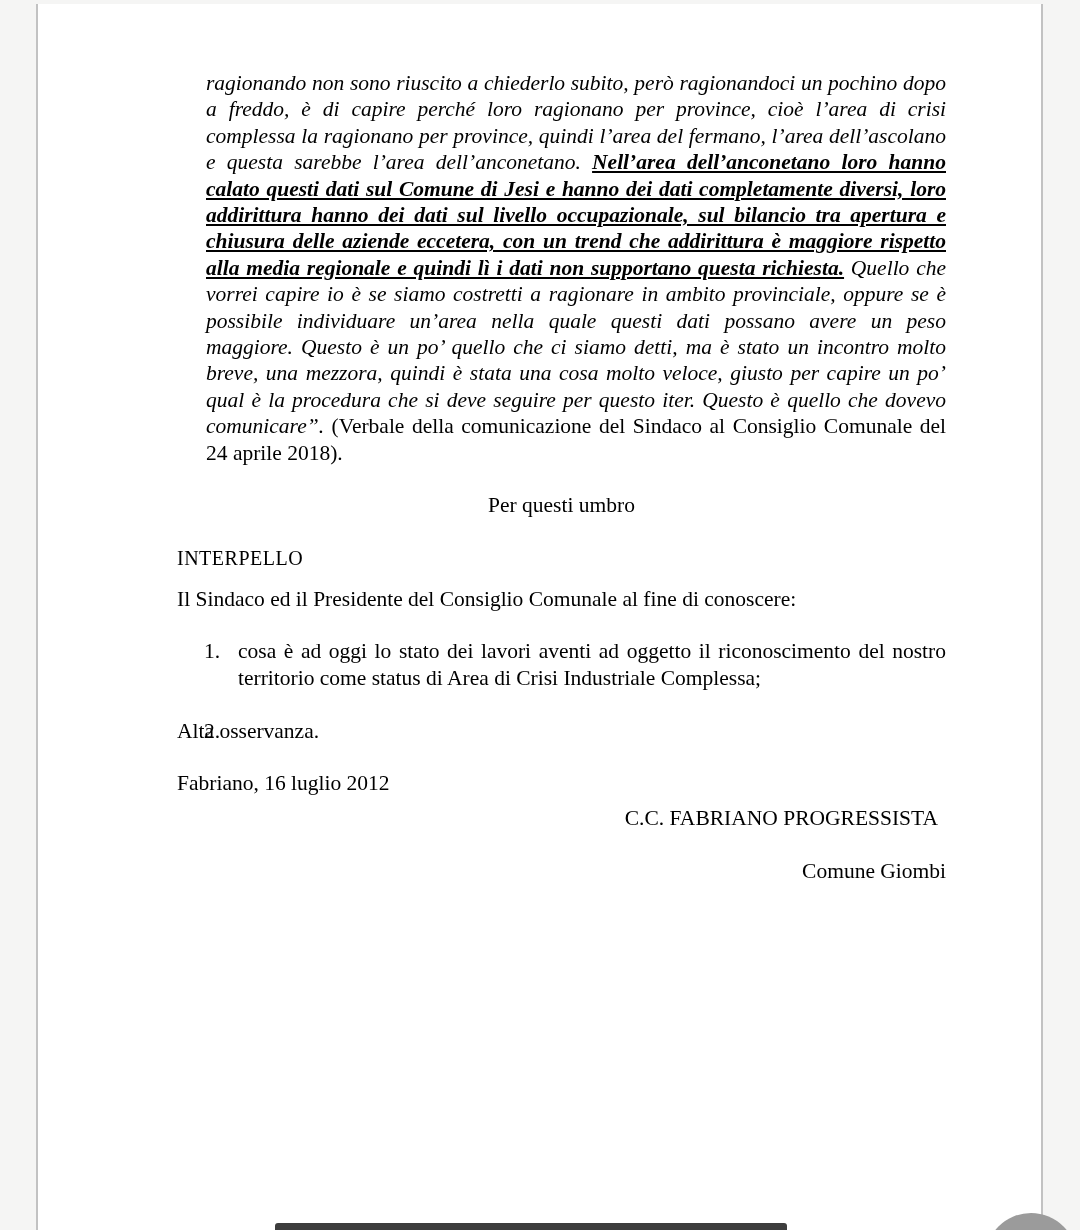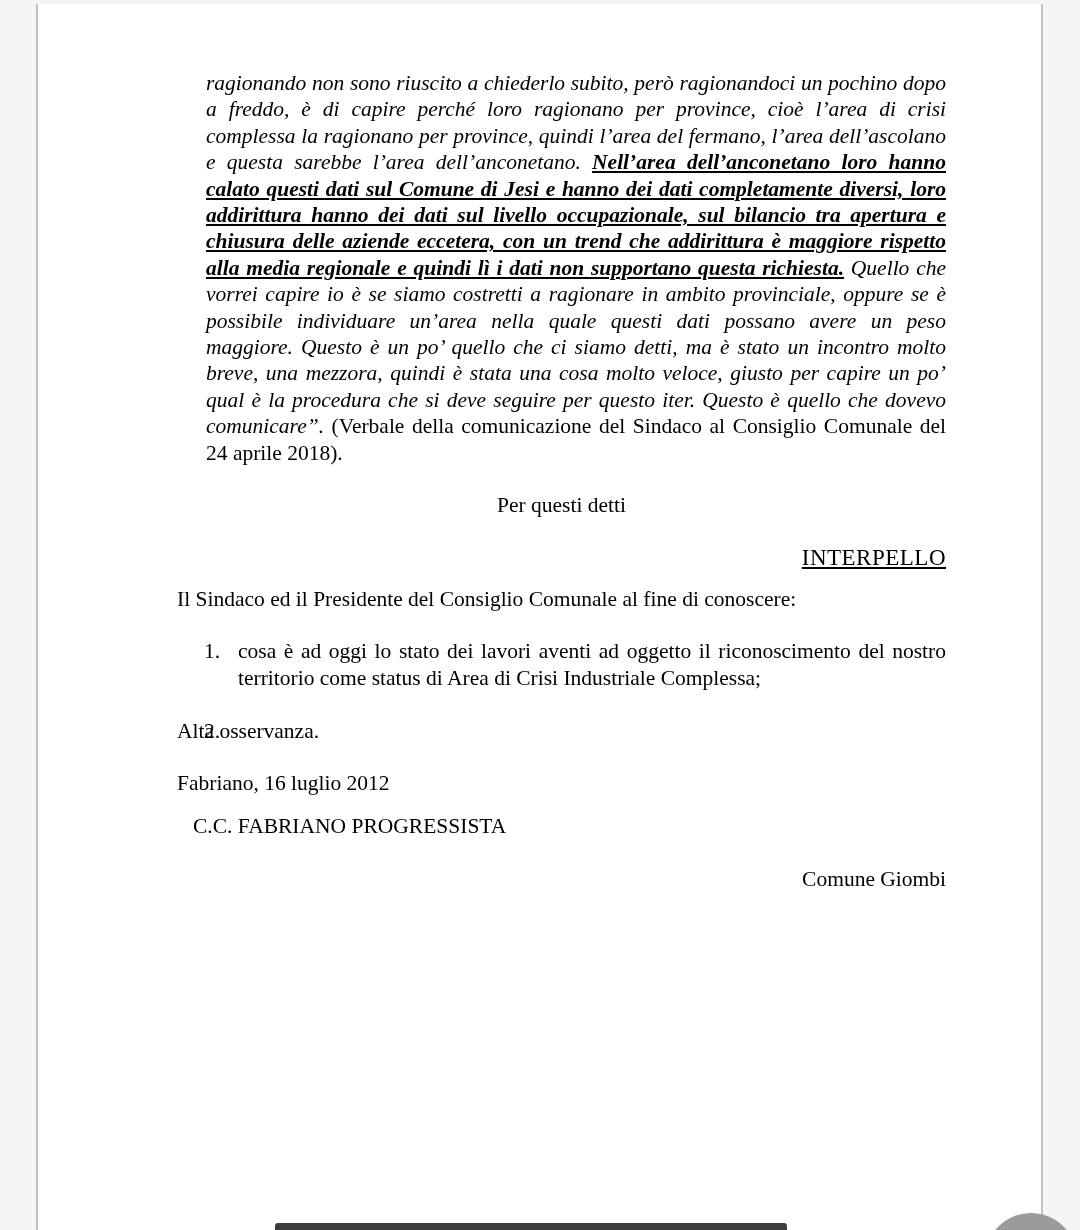--- a/index.html
+++ b/index.html
@@ -31,40 +31,39 @@
     text-align: justify;
     font-style: italic;
   }
   .quote .emph {
     font-weight: bold;
     text-decoration: underline;
   }
   .quote .citation { font-style: normal; }
   .motto { text-align: center; margin: 26.4px 0 0 0; }
   .heading {
-    text-align: right;
-    text-decoration: underline;
+    text-align: left;
     letter-spacing: 0.5px;
     margin: 26.4px 0 0 0;
     font-weight: normal;
-    font-size: 23px;
+    font-size: 20px;
   }
   .intro { margin: 14px 0 0 0; }
   .nlist { margin: 26.4px 0 0 0; }
   .list-item {
     position: relative;
     padding-left: 61px;
     text-align: justify;
     box-sizing: border-box;
   }
   .list-item + .list-item { margin-top: 26.4px; }
   .list-item .num { position: absolute; left: 27px; top: 0; }
   .closing { margin: 26px 0 0 0; }
   .dateline { margin: 26.4px 0 0 0; }
-  .party { margin: 16px; text-align: left; }
+  .party { margin: 8px; text-align: right; }
   .signer { margin: 26.4px 0 0 0; text-align: right; }
   .bottom-toolbar {
     position: absolute;
     left: 275px; top: 1223px;
     width: 512px; height: 10px;
     background: #3d3d3d;
     border-radius: 3px 3px 0 0;
     z-index: 6;
   }
   .float-circle {
@@ -77,21 +76,21 @@
   }
 </style>
 </head>
 <body>
 
 <div class="page">
   <div class="content">
 
     <p class="quote"><span>ragionando non sono riuscito a chiederlo subito, però ragionandoci un pochino dopo a freddo, è di capire perché loro ragionano per province, cioè l’area di crisi complessa la ragionano per province, quindi l’area del fermano, l’area dell’ascolano e questa sarebbe l’area dell’anconetano. </span><span class="emph">Nell’area dell’anconetano loro hanno calato questi dati sul Comune di Jesi e hanno dei dati completamente diversi, loro addirittura hanno dei dati sul livello occupazionale, sul bilancio tra apertura e chiusura delle aziende eccetera, con un trend che addirittura è maggiore rispetto alla media regionale e quindi lì i dati non supportano questa richiesta.</span><span> Quello che vorrei capire io è se siamo costretti a ragionare in ambito provinciale, oppure se è possibile individuare un’area nella quale questi dati possano avere un peso maggiore. Questo è un po’ quello che ci siamo detti, ma è stato un incontro molto breve, una mezzora, quindi è stata una cosa molto veloce, giusto per capire un po’ qual è la procedura che si deve seguire per questo iter. Questo è quello che dovevo comunicare”. </span><span class="citation"> (Verbale della comunicazione del Sindaco al Consiglio Comunale del 24 aprile 2018).</span></p>
 
-    <p class="motto">Per questi detti</p>
+    <p class="motto">Per questi umbro</p>
 
     <p class="heading">INTERPELLO</p>
 
     <p class="intro">Il Sindaco ed il Presidente del Consiglio Comunale al fine di conoscere:</p>
 
     <div class="nlist">
       <div class="list-item">
         <span class="num">1.</span>
         <span>cosa è ad oggi lo stato dei lavori aventi ad oggetto il riconoscimento del nostro territorio come status di Area di Crisi Industriale Complessa;</span>
       </div>

